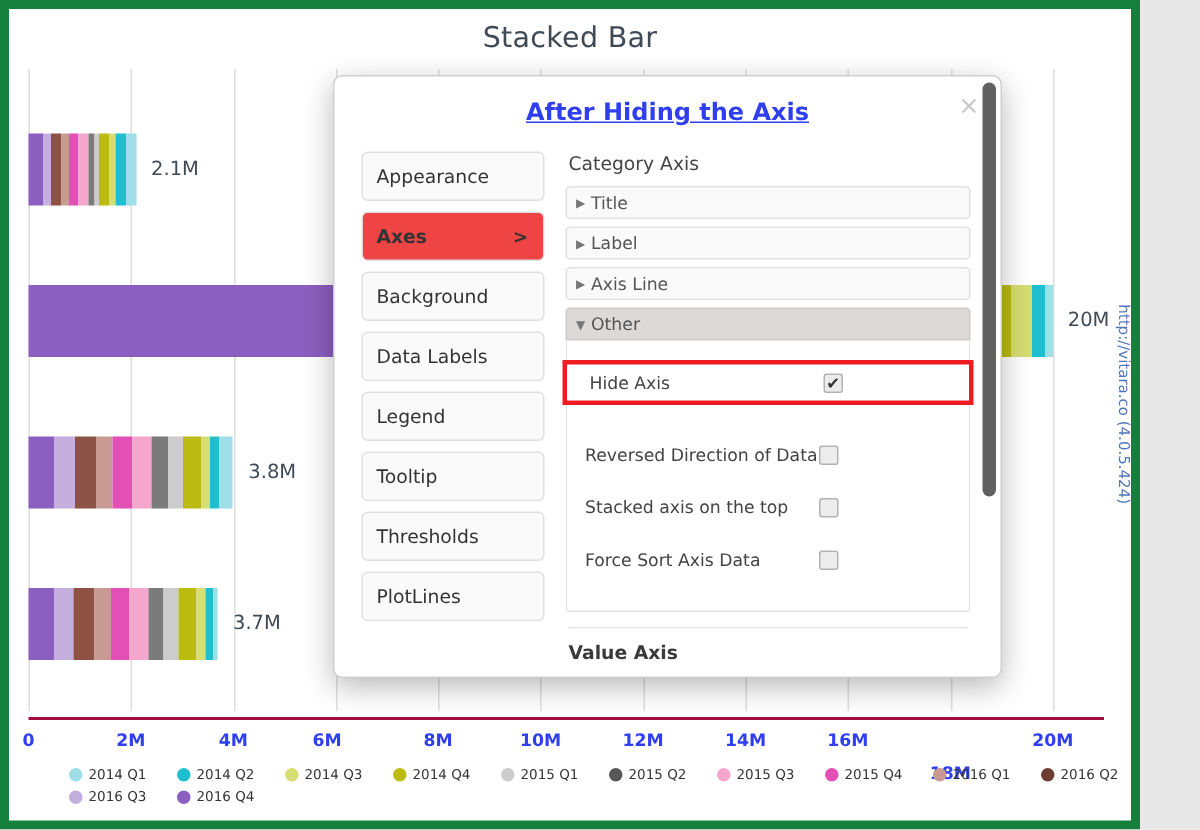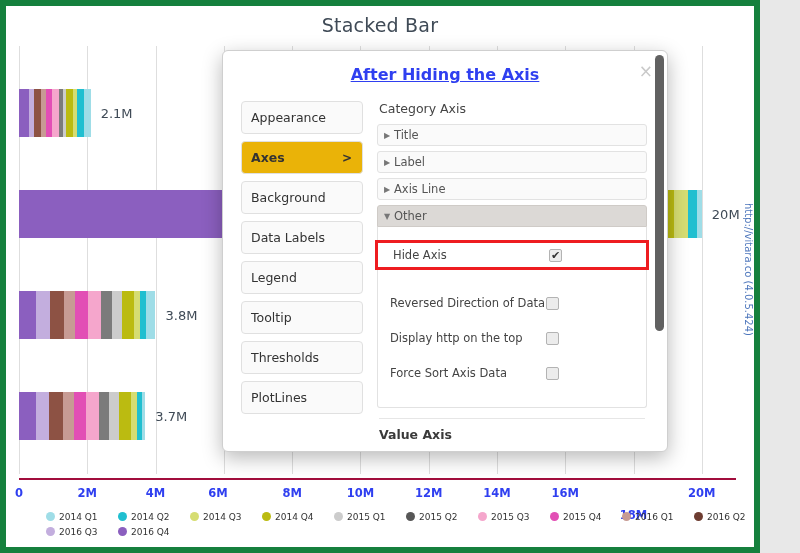--- a/index.html
+++ b/index.html
@@ -178,21 +178,21 @@
     align-items: center;
     padding: 0 9px;
     font-size: 12.5px;
     color: #333;
     font-family: "DejaVu Sans", sans-serif;
     cursor: pointer;
     box-sizing: border-box;
   }
   .menu-item.active {
     font-weight: bold;
-    background: #eab308;
+    background: #ef4444;
     text-align: center;
   }
   .menu-chevron {
     position: absolute;
     right: 10px;
     font-weight: bold;
     font-size: 12px;
     color: #333;
   }
   #panel {
@@ -511,21 +511,21 @@
             <div class="acc-panel">
               <div class="opt-row highlight">
                 <span class="opt-label">Hide Axis</span>
                 <span class="cbox">✔</span>
               </div>
               <div class="opt-row">
                 <span class="opt-label">Reversed Direction of Data</span>
                 <span class="cbox"></span>
               </div>
               <div class="opt-row">
-                <span class="opt-label">Display http on the top</span>
+                <span class="opt-label">Stacked axis on the top</span>
                 <span class="cbox"></span>
               </div>
               <div class="opt-row">
                 <span class="opt-label">Force Sort Axis Data</span>
                 <span class="cbox"></span>
               </div>
             </div>
           </div>
         <div class="divider"></div>
         <div class="panel-heading lower">Value Axis</div>

